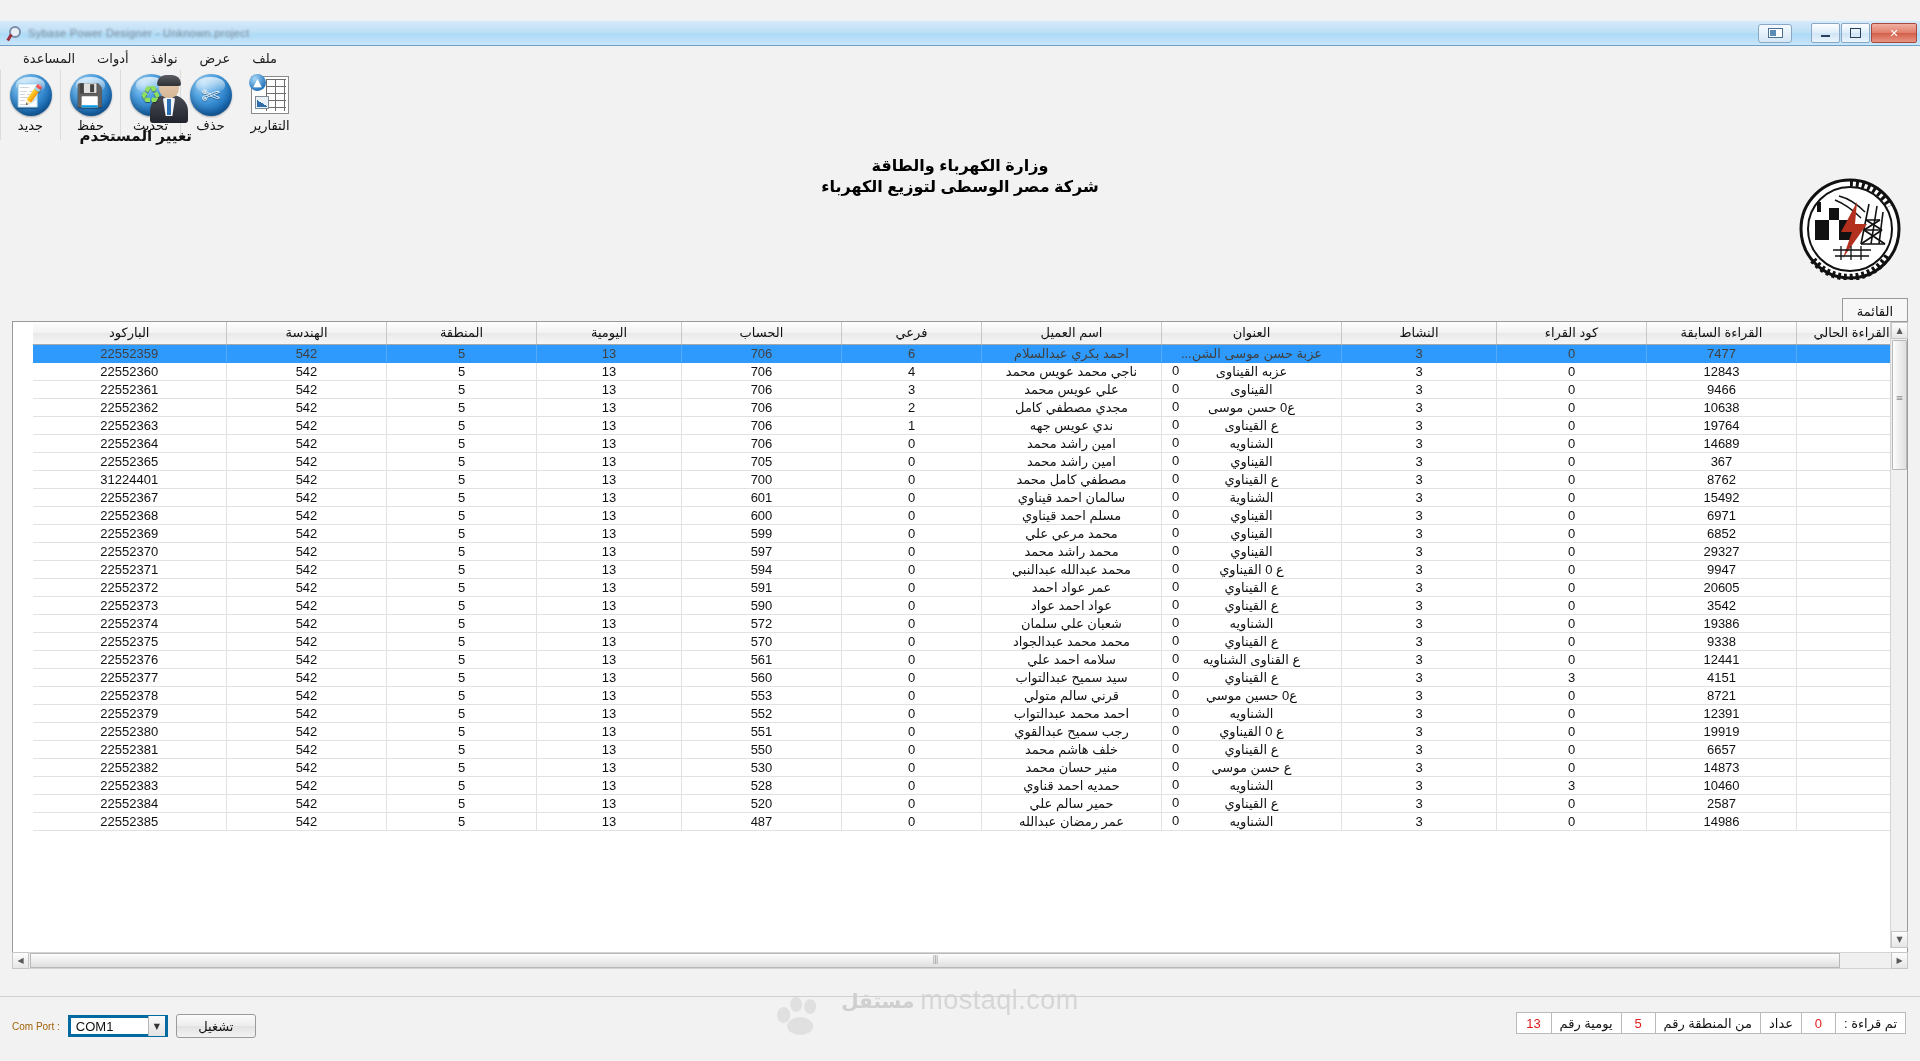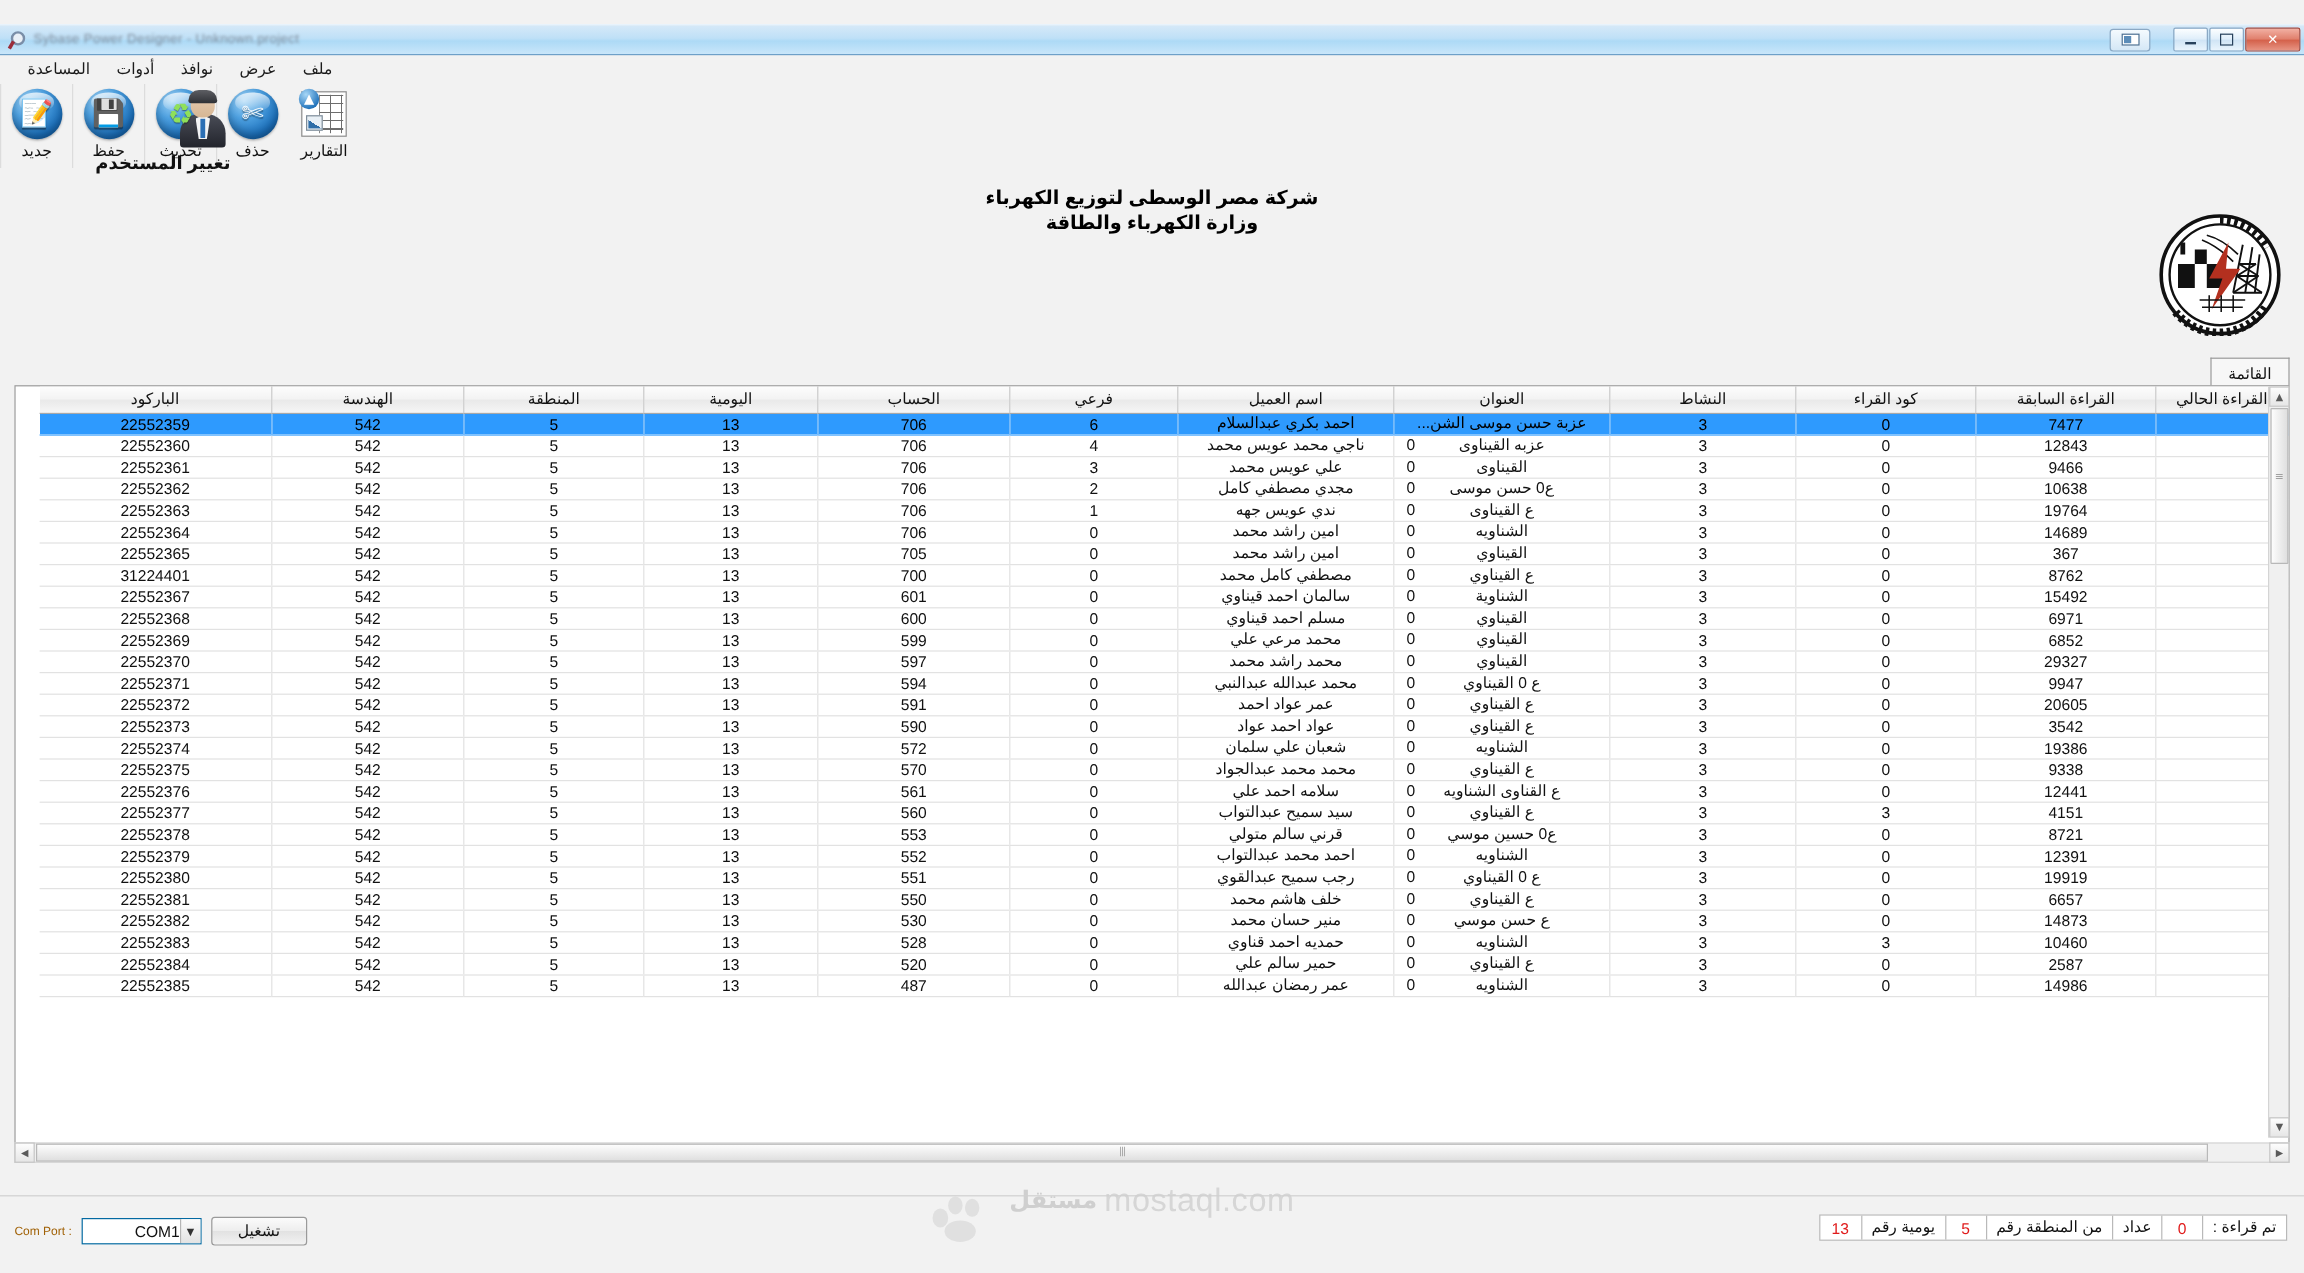--- a/index.html
+++ b/index.html
@@ -213,21 +213,21 @@
     text-align: center; padding: 0 4px;
     white-space: nowrap; overflow: hidden;
   }
   table.grid td {
     height: 18px;
     border-right: 1px solid #e2e2e2;
     border-bottom: 1px solid #e2e2e2;
     text-align: center; padding: 0 5px;
     color: #111; white-space: nowrap; overflow: hidden;
   }
-  table.grid tr.sel td { background: #2e9afe; color: #000000; border-right-color:#55aaf8; border-bottom-color:#2e9afe;margin-top:44px; }
+  table.grid tr.sel td { background: #2e9afe; color: #404040; border-right-color:#55aaf8; border-bottom-color:#2e9afe;margin-top:44px; }
   td.addr { text-align: right; position: relative; padding-right: 8px; }
   td.addr .zero { position: absolute; left: 10px; top: 0; }
   td.name { text-align: center; }
 
   
   .vscroll {
     position: absolute; top: 322px; right: 13px; width: 17px; height: 626px;
     background: #f0f0f0; border-left: 1px solid #d4d4d4;
   }
   .vscroll .arrow-up, .vscroll .arrow-down {
@@ -284,22 +284,22 @@
   .wm-paw span { position:absolute; background:#e0e0e0; border-radius:50%; }
 
   
   .bottom-left {
     position: absolute; top: 1014px; left: 12px;
     display: flex; align-items: center; direction: ltr; gap: 8px;
   }
   .lbl-comport { font-size: 10px; color: #a16207; }
   .combo {
     width: 100px; height: 22px;
-    border: 1px solid #0369a1; background: #fff;
-    display: flex; align-items: center; justify-content: flex-end;
+    border: 3px solid #0369a1; background: #fff;
+    display: flex; align-items: center; justify-content: space-between;
     font-size: 13px; color: #111; padding-left: 5px;
   }
   .combo .cb-arrow {
     width: 17px; height: 20px; background: linear-gradient(to bottom,#fafafa,#e3e3e3);
     border-left: 1px solid #b5b5b5;
     display:flex; align-items:center; justify-content:center;
     font-size:8px; color:#333; font-family:"DejaVu Sans",sans-serif;
   }
   .btn-run {
     width: 80px; height: 24px;
@@ -405,22 +405,22 @@
       <div class="body"></div>
       <div class="shirt"></div>
       <div class="tie"></div>
       <div class="head"></div>
       <div class="hair"></div>
     </div>
     <div class="user-label">تغيير المستخدم</div>
   </div>
 
   <div class="org-header">
+    <div>وزارة الكهرباء والطاقة</div>
     <div>شركة مصر الوسطى لتوزيع الكهرباء</div>
-    <div>وزارة الكهرباء والطاقة</div>
   </div>
 
   <div class="logo">
     <svg viewBox="0 0 110 102" xmlns="http://www.w3.org/2000/svg">
       <circle cx="55" cy="51" r="49" fill="#ffffff" stroke="#111" stroke-width="3"></circle>
       <circle cx="55" cy="51" r="42" fill="#ffffff" stroke="#111" stroke-width="2"></circle>
       <path d="M20,42 L20,62 L34,62 L34,30 L44,30 L44,62 L60,62 L60,42 Z" fill="#111"></path>
       <path d="M22,24 L26,24 L26,34 L22,34 Z" fill="#111"></path>
       <g stroke="#111" stroke-width="1.6" fill="none">
         <path d="M74,26 L66,66 M82,28 L76,66 M88,34 L84,66"></path>

